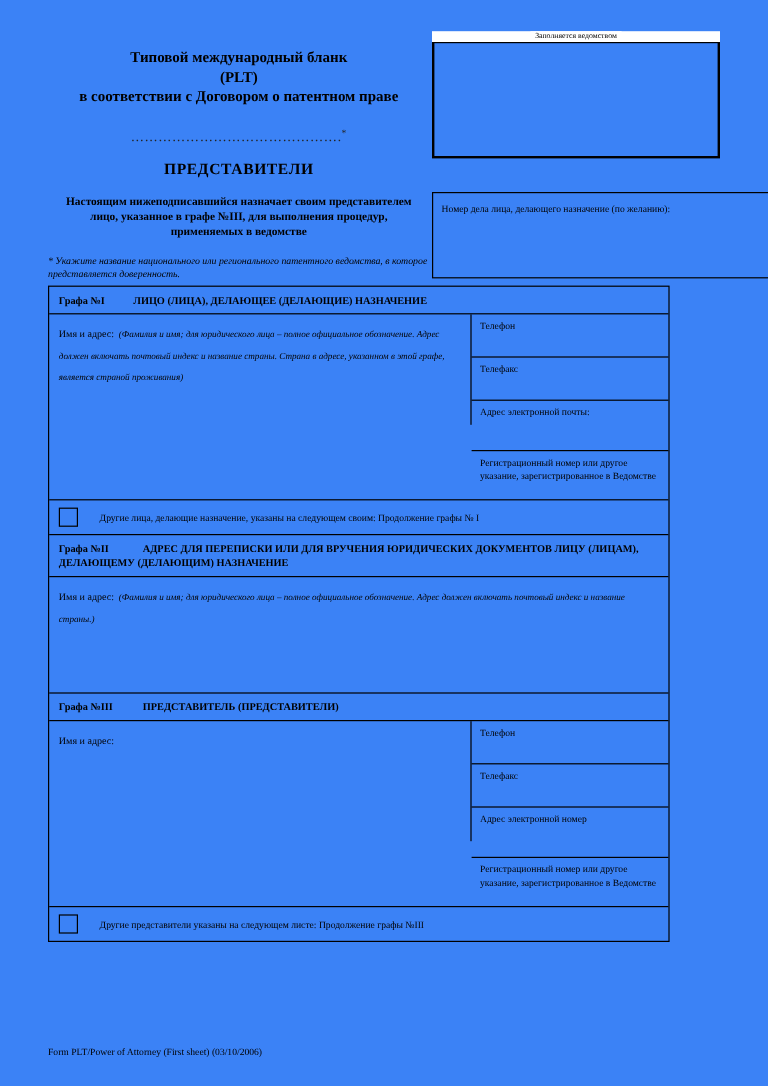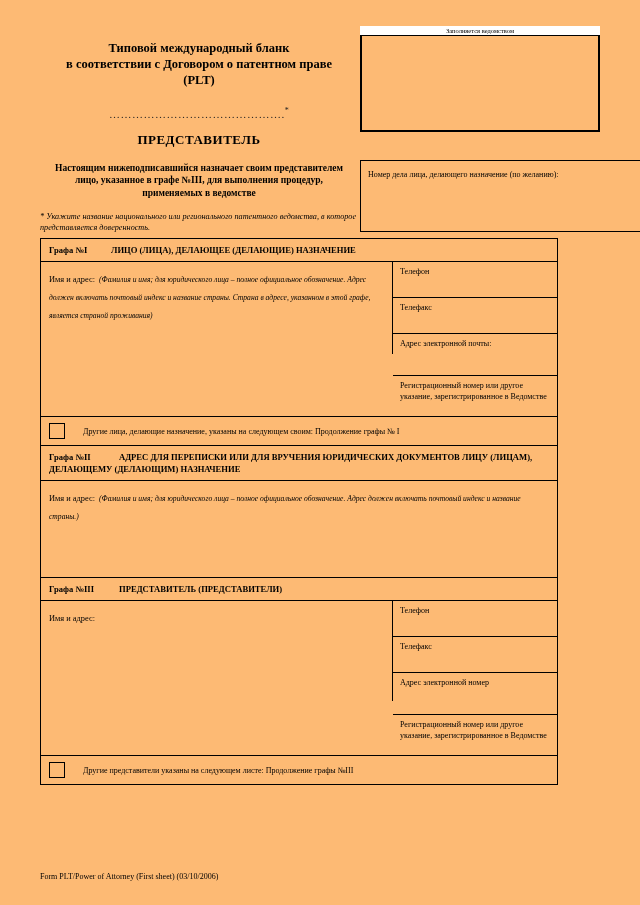--- a/index.html
+++ b/index.html
@@ -11,21 +11,21 @@
     width: 640px;
     height: 905px;
     font-family: "Liberation Serif", serif;
     color: #000000;
     overflow: hidden;
   }
   .page {
     position: relative;
     width: 640px;
     height: 905px;
-    background: #fdba74;
+    background: #3b82f6;
   }
 
   
   .header {
     position: absolute;
     left: 40px;
     top: 32px;
     width: 562px;
     height: 200px;
   }
@@ -201,27 +201,27 @@
 </head>
 <body>
 
 <div class="page">
 
   <div class="header">
 
     <div class="title-col">
       <div class="form-title">
         <div>Типовой международный бланк</div>
+        <div>(PLT)</div>
         <div>в соответствии с Договором о патентном праве</div>
-        <div>(PLT)</div>
       </div>
       <div class="dotted-line">
         <span>……………………………………….</span><span class="star">*</span>
       </div>
-      <div class="doc-type">ПРЕДСТАВИТЕЛЬ</div>
+      <div class="doc-type">ПРЕДСТАВИТЕЛИ</div>
       <div class="intro">Настоящим нижеподписавшийся назначает своим представителем лицо, указанное в графе №III, для выполнения процедур, применяемых в ведомстве</div>
       <div class="footnote">*  Укажите название национального или регионального патентного ведомства, в которое представляется доверенность.</div>
     </div>
 
     <div class="office-box"></div>
     <div class="office-box-label">
       <span>Заполняется ведомством</span>
     </div>
 
     <div class="case-box">

